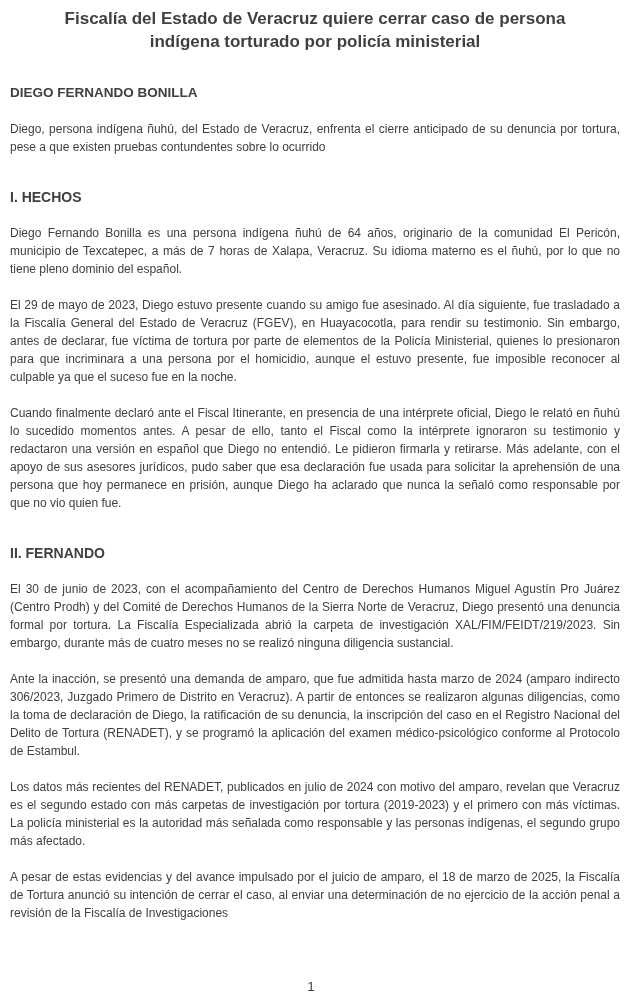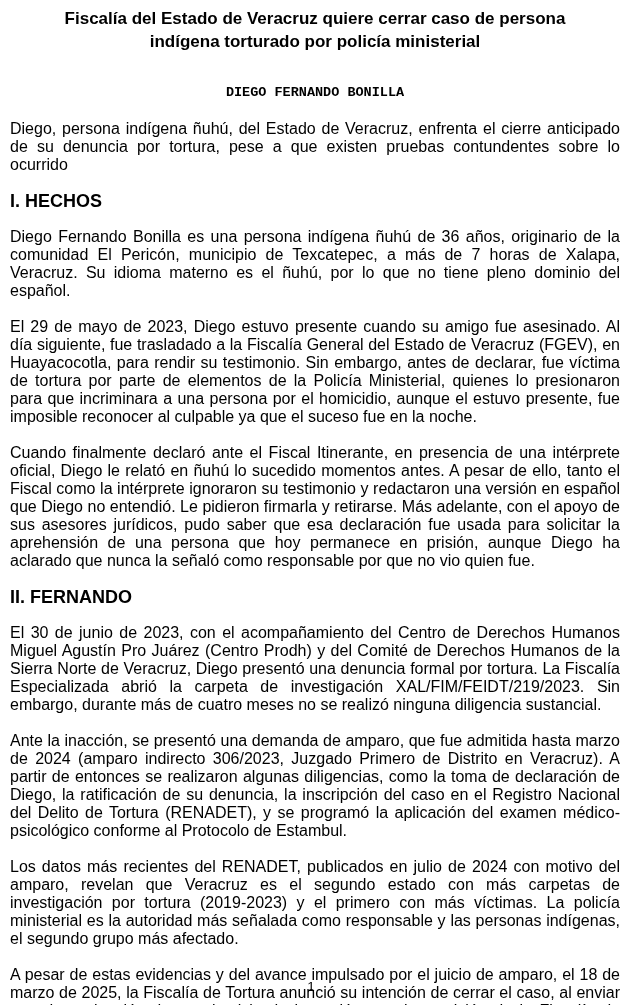--- a/index.html
+++ b/index.html
@@ -10,50 +10,49 @@
     height: 1005px;
     overflow: hidden;
   }
   .page {
     position: relative;
     box-sizing: border-box;
     width: 622px;
     height: 1005px;
     padding: 5px 2px 0 10px;
     font-family: "Liberation Sans", sans-serif;
-    color: #000000;
+    color: #404040;
   }
   .doc-title {
     font-size: 17px;
     line-height: 23px;
     font-weight: bold;
     text-align: center;
     margin: 2px auto 0 auto;
     max-width: 575px;
   }
   .byline {
     font-size: 13.5px;
     line-height: 18px;
     font-weight: bold;
-    text-align: center;
+    text-align: left;
     margin-top: 31px;
-    font-family: Liberation Mono, monospace;
   }
   .para {
-    font-size: 16px;
+    font-size: 12px;
     line-height: 18px;
     text-align: justify;
     margin: 18px 0 0 0;
   }
   .section-heading {
-    font-size: 18px;
+    font-size: 14px;
     line-height: 18px;
     font-weight: bold;
     text-align: left;
-    margin: 18px 0 0 0;
+    margin: 32px 0 0 0;
   }
   .bold-inline {
     font-weight: normal;
   }
   .page-number {
     position: absolute;
     left: 0;
     right: 0;
     bottom: 10px;
     text-align: center;
@@ -67,21 +66,21 @@
 <div class="page">
 
   <div class="doc-title">Fiscalía del Estado de Veracruz quiere cerrar caso de persona indígena torturado por policía ministerial</div>
 
   <div class="byline">DIEGO FERNANDO BONILLA</div>
 
   <div class="para">Diego, persona indígena ñuhú, del Estado de Veracruz, enfrenta el cierre anticipado de su denuncia por tortura, pese a que existen pruebas contundentes sobre lo ocurrido</div>
 
   <div class="section-heading">I. HECHOS</div>
 
-  <div class="para">Diego Fernando Bonilla es una persona indígena ñuhú de 36 años, originario de la comunidad El Pericón, municipio de Texcatepec, a más de 7 horas de Xalapa, Veracruz. Su idioma materno es el ñuhú, por lo que no tiene pleno dominio del español.</div>
+  <div class="para">Diego Fernando Bonilla es una persona indígena ñuhú de 64 años, originario de la comunidad El Pericón, municipio de Texcatepec, a más de 7 horas de Xalapa, Veracruz. Su idioma materno es el ñuhú, por lo que no tiene pleno dominio del español.</div>
 
   <div class="para">El 29 de mayo de 2023, Diego estuvo presente cuando su amigo fue asesinado. Al día siguiente, fue trasladado a la Fiscalía General del Estado de Veracruz (FGEV), en Huayacocotla, para rendir su testimonio. Sin embargo, antes de declarar, fue víctima de tortura por parte de elementos de la Policía Ministerial, quienes lo presionaron para que incriminara a una persona por el homicidio, aunque el estuvo presente, fue imposible reconocer al culpable ya que el suceso fue en la noche.</div>
 
   <div class="para"><span>Cuando finalmente declaró ante el Fiscal Itinerante, en presencia de una intérprete oficial, Diego le relató en ñuhú lo sucedido momentos antes. A pesar de ello, tanto el Fiscal como la intérprete ignoraron su testimonio y redactaron una versión en español que Diego no entendió. Le pidieron firmarla y retirarse. Más adelante, con el apoyo de sus asesores jurídicos, pudo saber que esa declaración fue usada para solicitar la aprehensión de una persona que hoy permanece en prisión, </span><span class="bold-inline">aunque Diego ha aclarado que nunca la señaló como responsable por que no vio quien fue</span><span>.</span></div>
 
   <div class="section-heading">II. FERNANDO</div>
 
   <div class="para">El 30 de junio de 2023, con el acompañamiento del Centro de Derechos Humanos Miguel Agustín Pro Juárez (Centro Prodh) y del Comité de Derechos Humanos de la Sierra Norte de Veracruz, Diego presentó una denuncia formal por tortura. La Fiscalía Especializada abrió la carpeta de investigación XAL/FIM/FEIDT/219/2023. Sin embargo, durante más de cuatro meses no se realizó ninguna diligencia sustancial.</div>
 
   <div class="para">Ante la inacción, se presentó una demanda de amparo, que fue admitida hasta marzo de 2024 (amparo indirecto 306/2023, Juzgado Primero de Distrito en Veracruz). A partir de entonces se realizaron algunas diligencias, como la toma de declaración de Diego, la ratificación de su denuncia, la inscripción del caso en el Registro Nacional del Delito de Tortura (RENADET), y se programó la aplicación del examen médico-psicológico conforme al Protocolo de Estambul.</div>

